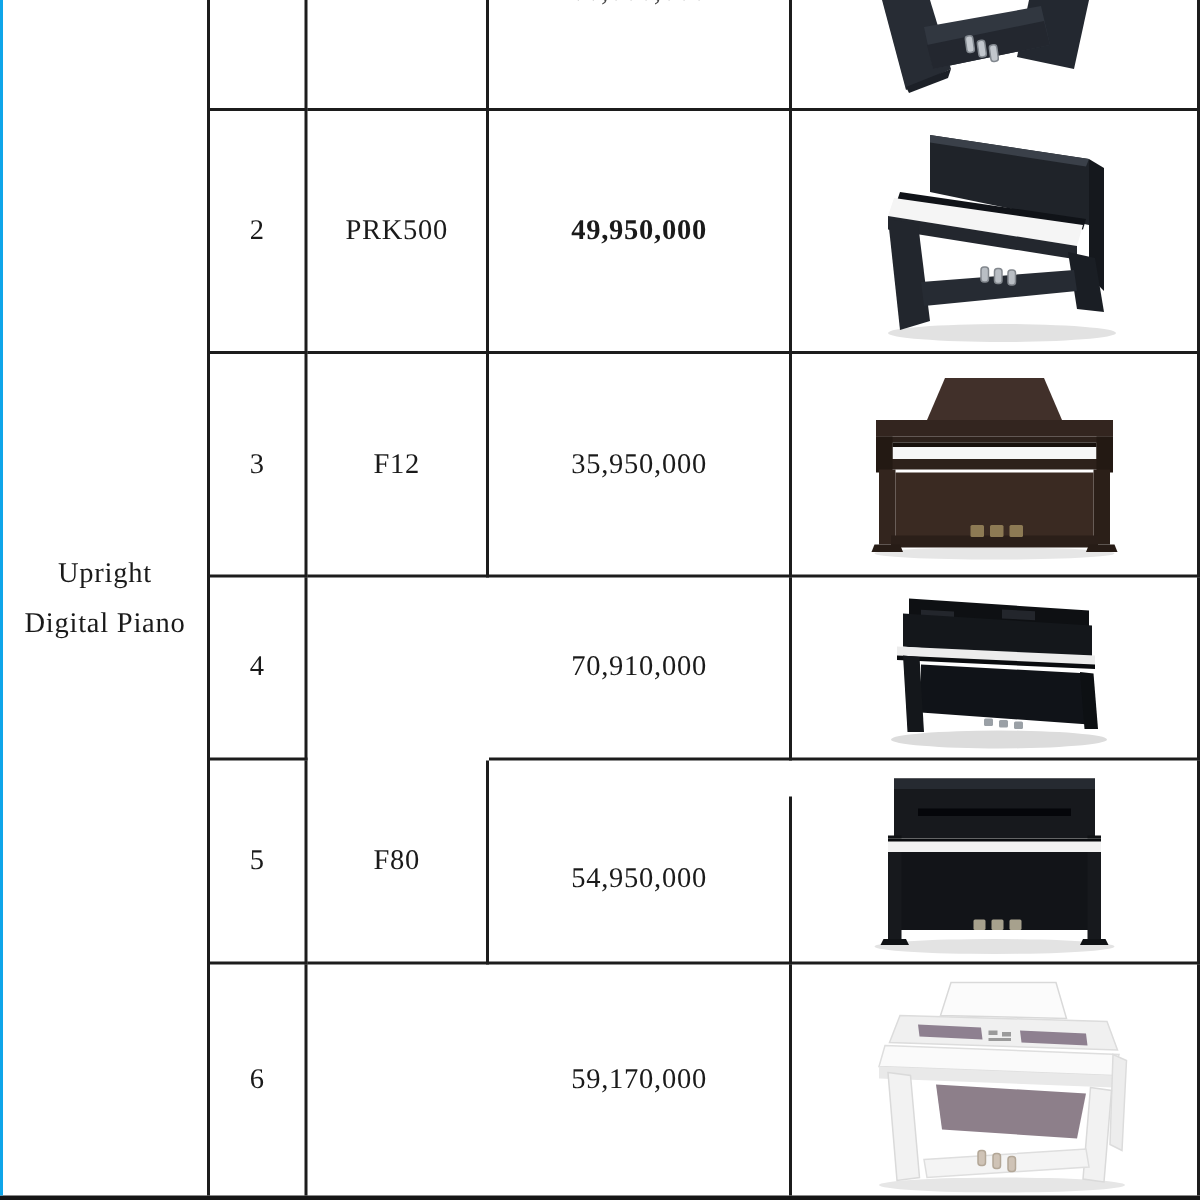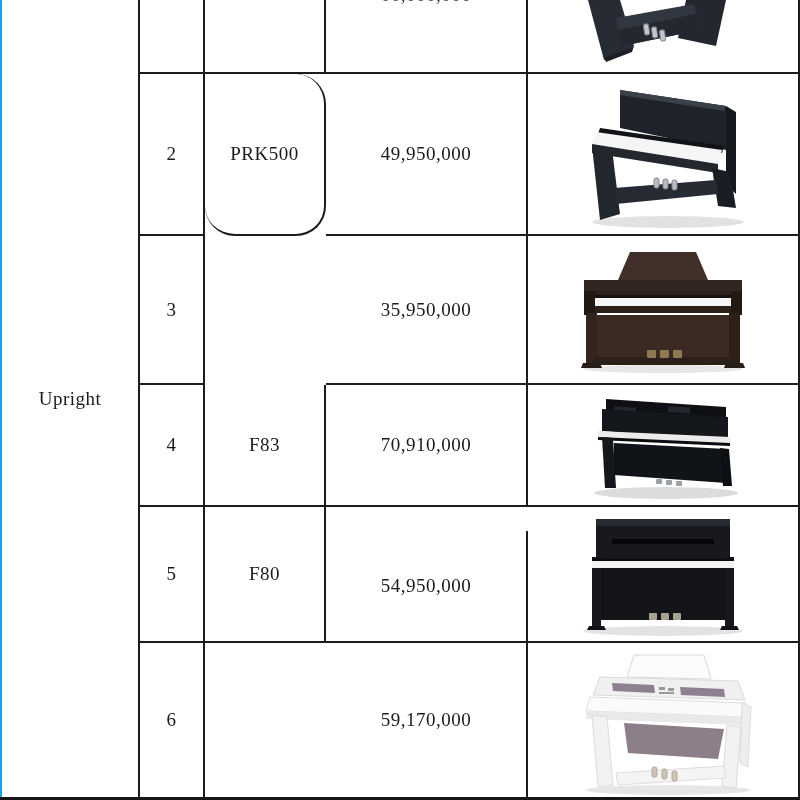--- a/index.html
+++ b/index.html
@@ -51,20 +51,21 @@
   }
 </style>
 </head>
 <body>
 
 <div class="page">
   <div class="price-table">
 
     <div class="cell category">
       <div>Upright</div>
+      <div>Digital Piano</div>
     </div>
 
     <div class="cell" style="grid-column:2;grid-row:1;">
       <span></span>
     </div>
     <div class="cell" style="grid-column:3;grid-row:1;">
       <span></span>
     </div>
     <div class="cell" style="grid-column:4;grid-row:1;">
       <span class="clipped-price">00,000,000</span>
@@ -80,24 +81,24 @@
           <rect x="116" y="24" width="5" height="11" rx="2" transform="rotate(-8 118 29)"></rect>
           <rect x="124" y="27" width="5" height="11" rx="2" transform="rotate(-8 126 32)"></rect>
           <rect x="132" y="30" width="5" height="11" rx="2" transform="rotate(-8 134 35)"></rect>
         </g>
       </svg>
     </div>
 
     <div class="cell" style="grid-column:2;grid-row:2;">
       <span>2</span>
     </div>
-    <div class="cell" style="grid-column:3;grid-row:2;border-radius:30px;">
+    <div class="cell" style="grid-column:3;grid-row:2;">
       <span>PRK500</span>
     </div>
-    <div class="cell" style="grid-column:4;grid-row:2;">
+    <div class="cell" style="grid-column:4;grid-row:2;font-weight:bold;">
       <span>49,950,000</span>
     </div>
     <div class="cell img-cell" style="grid-column:5;grid-row:2;">
       <svg width="270" height="160" viewBox="0 0 270 160">
         <ellipse cx="140" cy="148" rx="76" ry="6" fill="#e2e2e2"></ellipse>
         <polygon points="92,16 198,32 198,76 92,54" fill="#1f2329"></polygon>
         <polygon points="92,16 198,32 196,37 92,21" fill="#3a4049"></polygon>
         <polygon points="198,32 208,38 208,120 198,110" fill="#15181d"></polygon>
         <polygon points="72,54 196,72 194,79 70,60" fill="#101318"></polygon>
         <polygon points="68,58 194,76 190,90 64,70" fill="#f5f5f5"></polygon>
@@ -108,20 +109,23 @@
         <g fill="#b9bec4" stroke="#82878d" stroke-width="1">
           <rect x="126" y="104" width="5" height="10" rx="2"></rect>
           <rect x="135" y="105" width="5" height="10" rx="2"></rect>
           <rect x="144" y="106" width="5" height="10" rx="2"></rect>
         </g>
       </svg>
     </div>
 
     <div class="cell" style="grid-column:2;grid-row:3;">
       <span>3</span>
+    </div>
+    <div class="cell" style="grid-column:3;grid-row:3;">
+      <span>F12</span>
     </div>
     <div class="cell" style="grid-column:4;grid-row:3;">
       <span>35,950,000</span>
     </div>
     <div class="cell img-cell" style="grid-column:5;grid-row:3;">
       <svg width="270" height="147" viewBox="0 0 270 147">
         <ellipse cx="135" cy="133" rx="80" ry="4" fill="#e6e6e6"></ellipse>
         <polygon points="102,16 168,16 180,44 90,44" fill="#41302a"></polygon>
         <rect x="56" y="44" width="158" height="11" fill="#33251f"></rect>
         <rect x="56" y="55" width="158" height="22" fill="#2d211b"></rect>
@@ -139,23 +143,20 @@
           <rect x="119" y="114" width="9" height="8" rx="1"></rect>
           <rect x="132" y="114" width="9" height="8" rx="1"></rect>
           <rect x="145" y="114" width="9" height="8" rx="1"></rect>
         </g>
       </svg>
     </div>
 
     <div class="cell" style="grid-column:2;grid-row:4;">
       <span>4</span>
     </div>
-    <div class="cell" style="grid-column:3;grid-row:4;">
-      <span>F83</span>
-    </div>
     <div class="cell" style="grid-column:4;grid-row:4;">
       <span>70,910,000</span>
     </div>
     <div class="cell img-cell" style="grid-column:5;grid-row:4;">
       <svg width="270" height="120" viewBox="0 0 270 120">
         <ellipse cx="138" cy="108" rx="72" ry="6" fill="#dcdcdc"></ellipse>
         <polygon points="78,14 198,22 198,35 78,27" fill="#0e1013"></polygon>
         <rect x="86" y="17" width="22" height="6" fill="#23262c" transform="skewY(3)"></rect>
         <rect x="140" y="14" width="22" height="6" fill="#23262c" transform="skewY(3)"></rect>
         <polygon points="74,24 200,32 200,56 74,46" fill="#14171b"></polygon>

